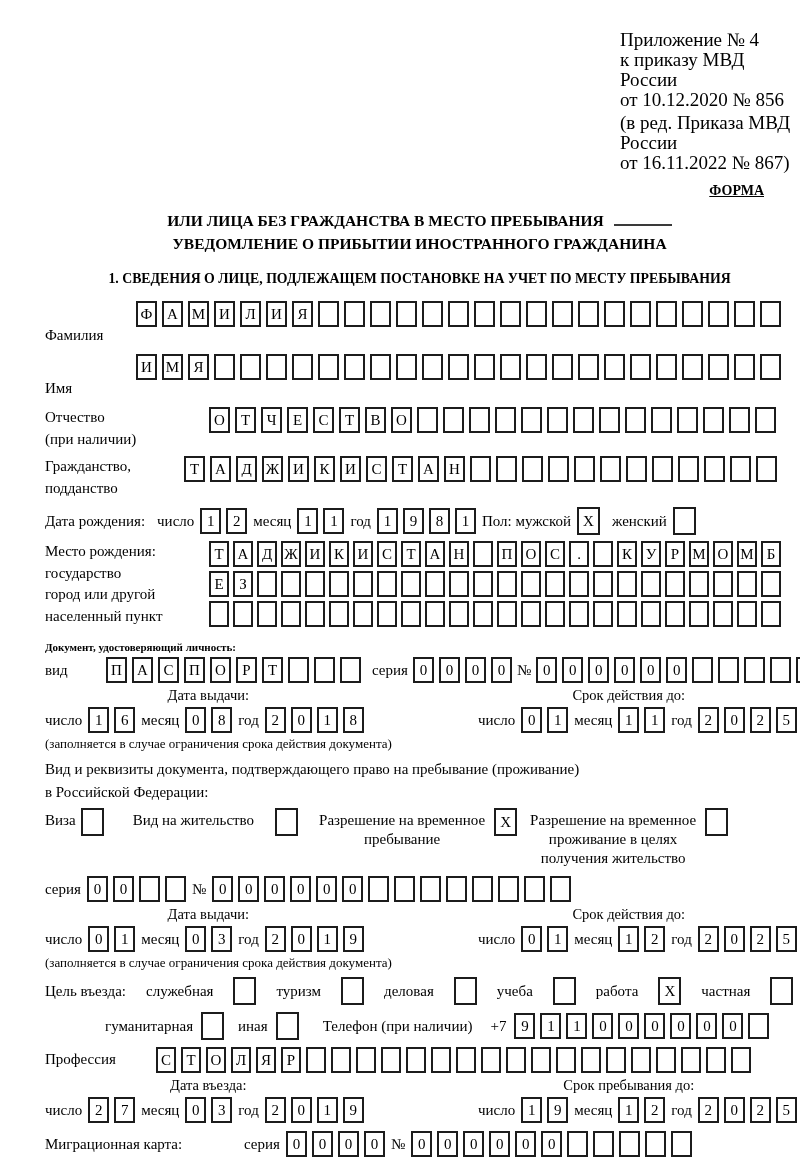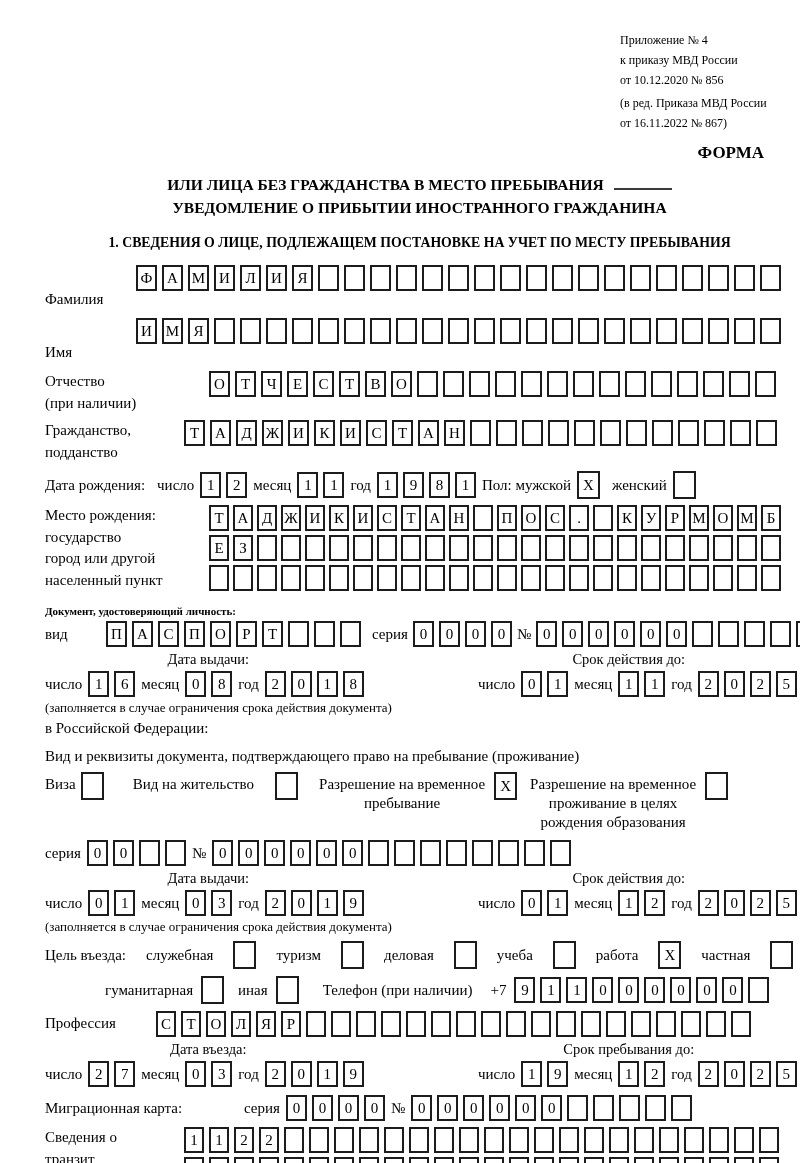--- a/index.html
+++ b/index.html
@@ -5,23 +5,23 @@
   * { box-sizing: border-box; margin: 0; padding: 0; }
   html, body { background: #fff; }
   body {
     width: 800px; height: 1163px; overflow: hidden;
     font-family: "Liberation Serif", "DejaVu Serif", serif;
     color: #000; font-size: 15px;
   }
   .page { padding: 30px 6px 0 45px; }
 
   
-  .appendix { margin-left: 575px; font-size: 12px; line-height: 20px; }
+  .appendix { margin-left: 575px; font-size: 19px; line-height: 20px; }
   .amend { margin-top: 3px; }
-  .form-label { text-align: right; padding-right: 30px; font-weight: bold; font-size: 17px; margin-top: 10px; }
+  .form-label { text-align: right; padding-right: 30px; font-weight: bold; font-size: 14px; margin-top: 10px; text-decoration: underline; }
 
   .title { text-align: center; font-weight: bold; font-size: 15.5px; line-height: 23px; margin-top: 10px; }
   .title-underline { display: inline-block; width: 58px; border-bottom: 2px solid #3a3a3a; height: 14px; margin-left: 10px; }
 
   .heading { text-align: center; font-weight: bold; font-size: 13.8px; margin-top: 16px; }
 
   
   .row { display: flex; align-items: flex-start; gap: 6px; margin-top: 6px; flex-wrap: nowrap; }
   .row.g5 { gap: 5px; }
   .lbl { flex: none; line-height: 25px; }
@@ -404,22 +404,22 @@
       <div class="cells">
           <span class="cell">2</span>
           <span class="cell">0</span>
           <span class="cell">2</span>
           <span class="cell">5</span>
         </div>
     </div>
   </div>
   <div class="note">(заполняется в случае ограничения срока действия документа)</div>
 
+  <div class="plain">Вид и реквизиты документа, подтверждающего право на пребывание (проживание)</div>
   <div class="plain" style="margin-top:2px;">в Российской Федерации:</div>
-  <div class="plain">Вид и реквизиты документа, подтверждающего право на пребывание (проживание)</div>
 
   <div class="cbrow" style="margin-top:5px;">
     <div class="opt" style="gap:5px;">
       <div class="olbl">Виза</div>
       <div class="cells cb">
           <span class="cell"></span>
         </div>
     </div>
     <div class="opt" style="margin-left:16px;">
       <div class="olbl">Вид на жительство</div>
@@ -433,21 +433,21 @@
         <div>пребывание</div>
       </div>
       <div class="cells cb">
           <span class="cell">X</span>
         </div>
     </div>
     <div class="opt">
       <div class="olbl">
         <div>Разрешение на временное</div>
         <div>проживание в целях</div>
-        <div>рождения образования</div>
+        <div>получения жительство</div>
       </div>
       <div class="cells cb">
           <span class="cell"></span>
         </div>
     </div>
   </div>
 
   <div class="row" style="align-items:center; margin-top:8px;">
     <span class="lbl">серия</span>
     <div class="cells">

